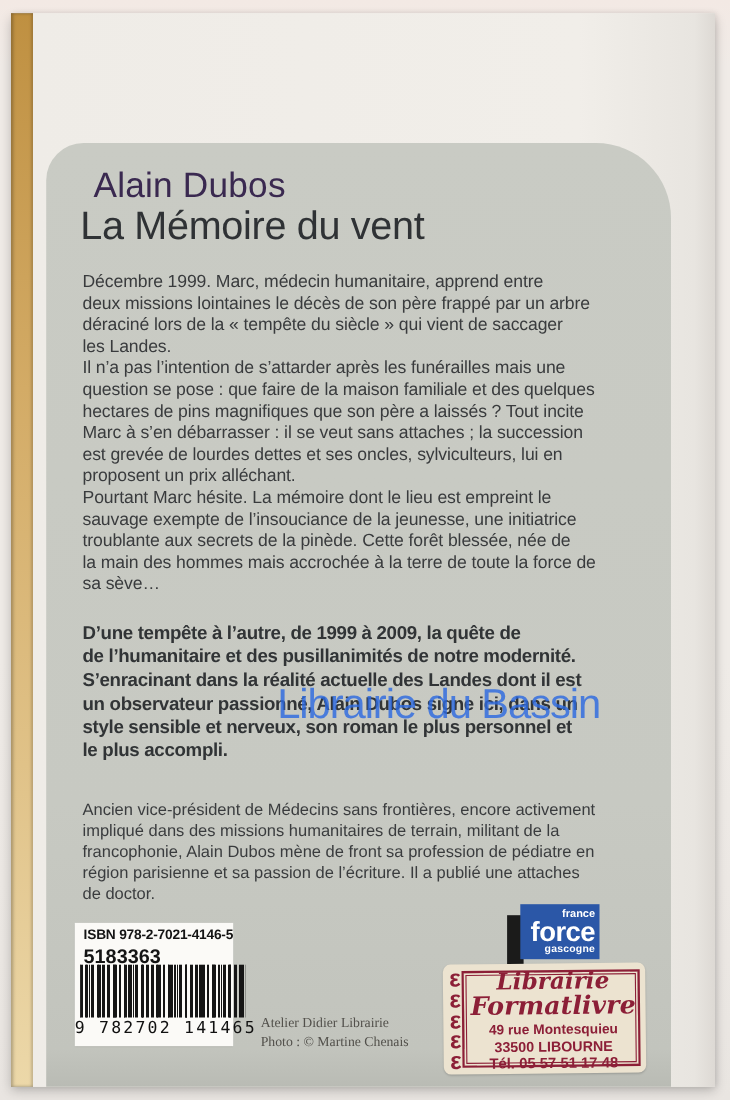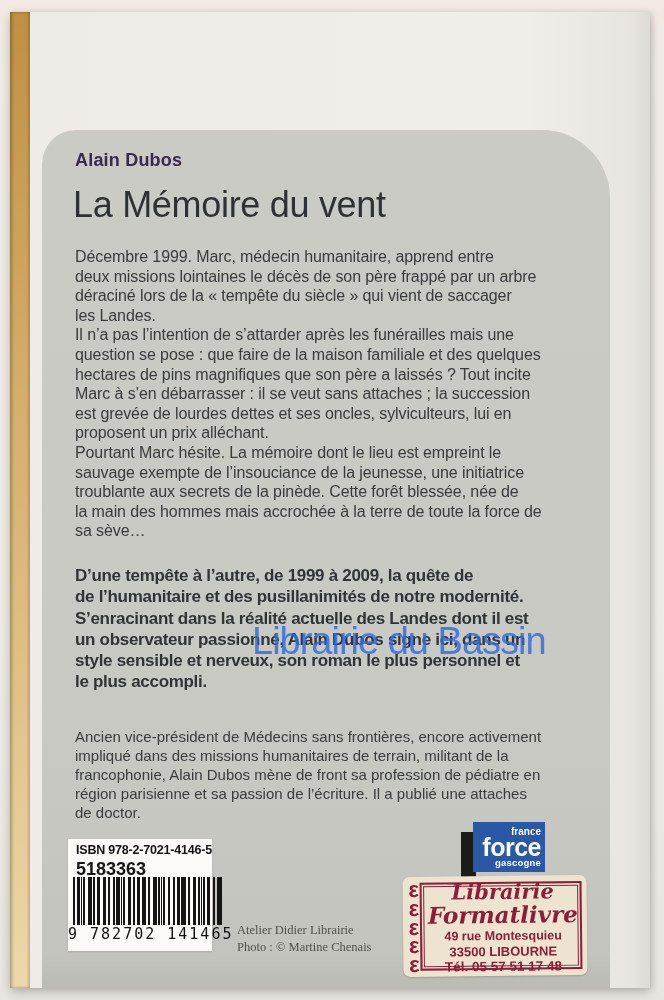--- a/index.html
+++ b/index.html
@@ -23,21 +23,21 @@
     position:absolute;left:20px;top:0;width:620px;height:100%;
     background:linear-gradient(90deg,#efece7 0%,#f1eee9 80%,#e8e5e0 97%,#ddd9d4 100%);
   }
   .info-panel{
     position:absolute;left:12px;top:118px;width:568px;height:858px;
     background:linear-gradient(180deg,#c9cbc4 0%,#c7c9c2 70%,#c2c4bd 96%,#b9bbb4 100%);
     border-radius:34px 68px 0 0;
   }
   
   .abs{position:absolute;white-space:nowrap;}
-  #author{left:75px;top:150px;font-size:18px;font-weight:700;letter-spacing:.2px;color:#3a2950;}
+  #author{left:85px;top:150px;font-size:32px;font-weight:400;letter-spacing:.2px;color:#3a2950;}
   #title{left:73px;top:184px;font-size:36px;font-weight:400;letter-spacing:-.3px;color:#2f3235;}
   #synopsis{left:75px;top:247px;font-size:16px;line-height:19.6px;color:#393b3d;letter-spacing:-.1px;}
   #pitch{left:75px;top:565px;font-size:17px;line-height:21.3px;font-weight:700;letter-spacing:-.3px;color:#313436;}
   #pitch em{font-style:italic;font-weight:700;}
   #bio{left:75px;top:727px;font-size:15px;line-height:19px;color:#3a3c3e;}
   #watermark{
     left:252px;top:620px;font-size:38px;font-weight:400;letter-spacing:-1px;
     color:rgba(45,106,224,.82);z-index:30;
   }
   

